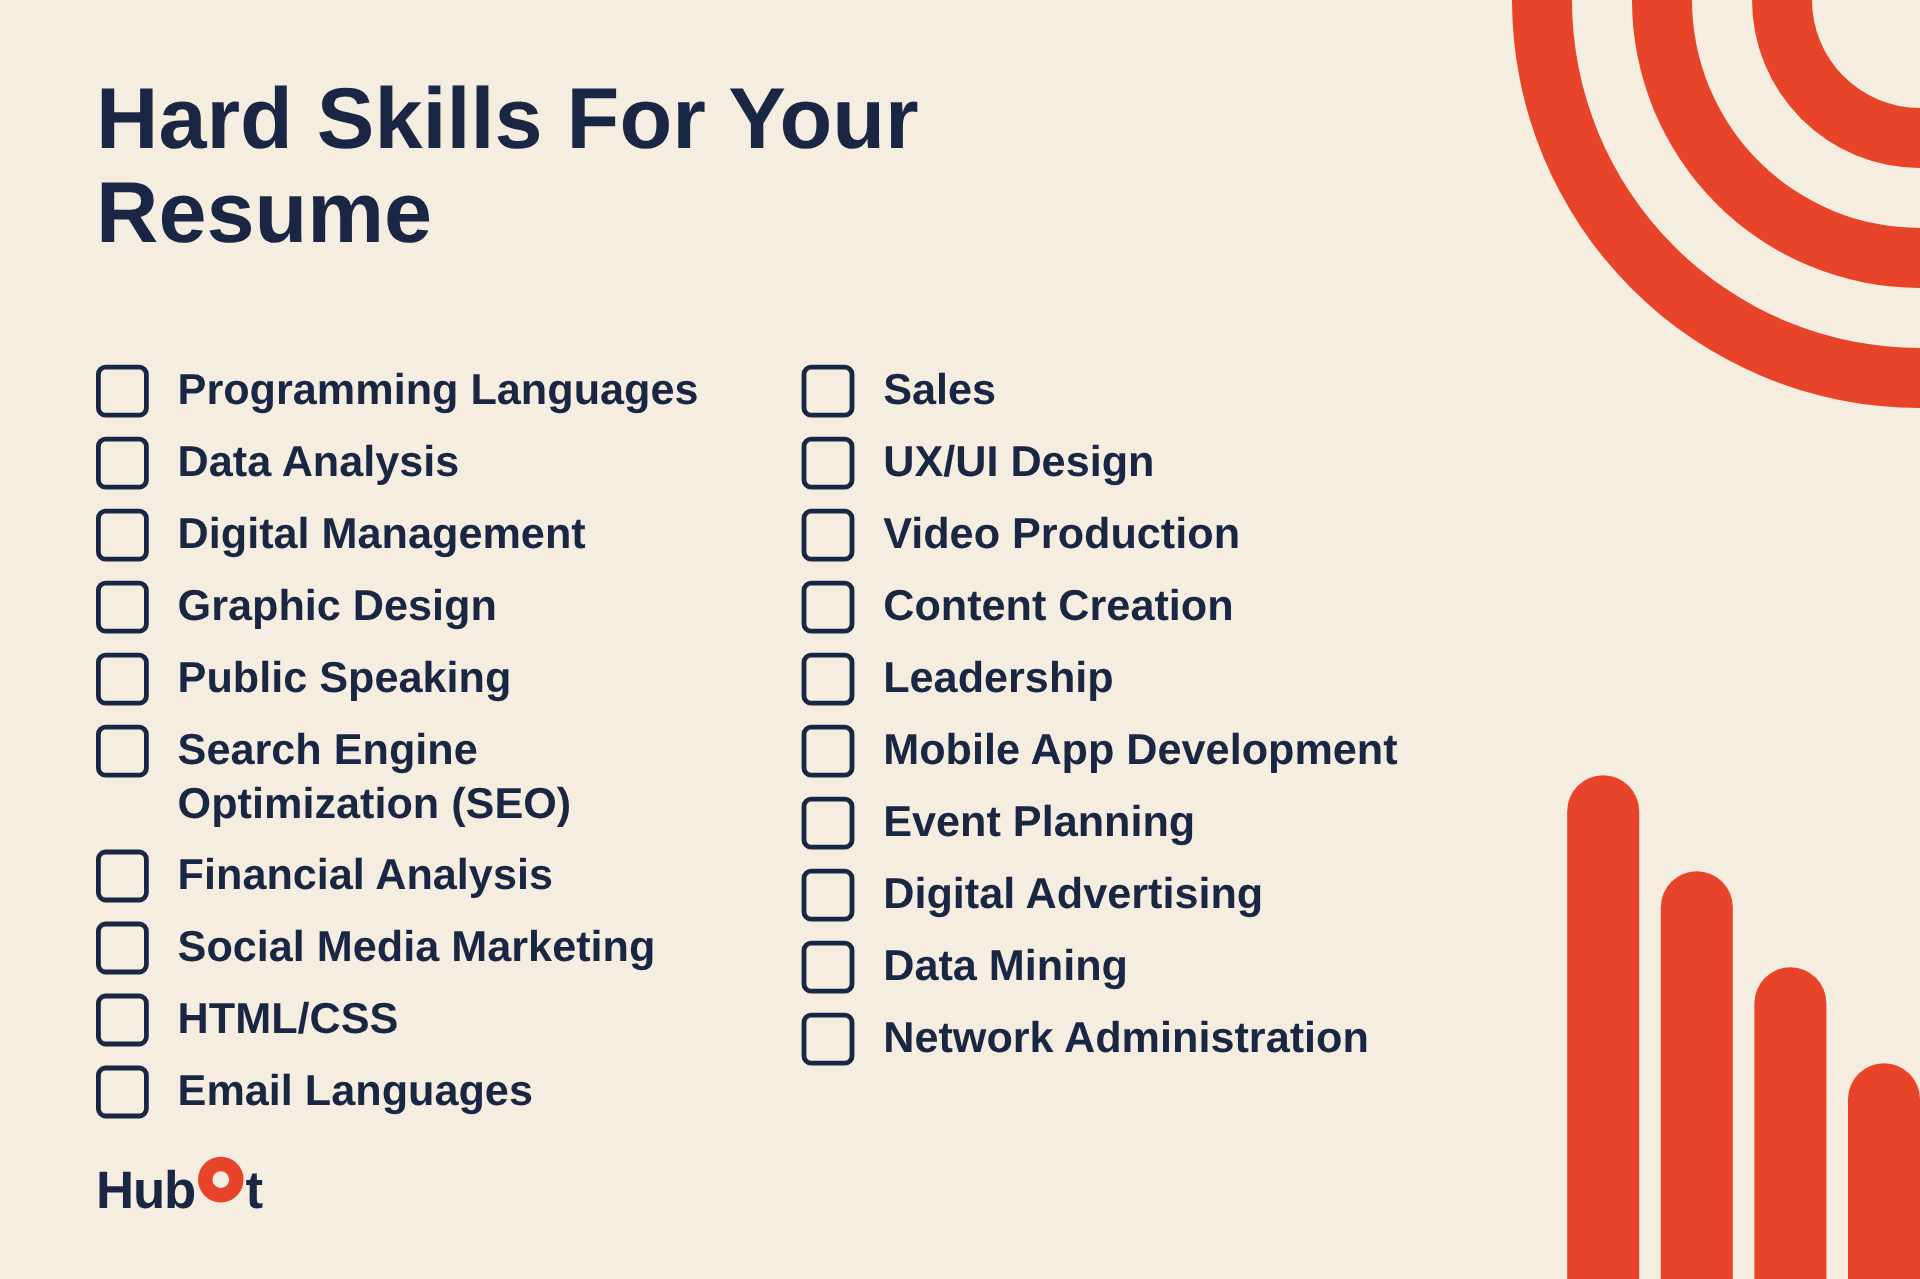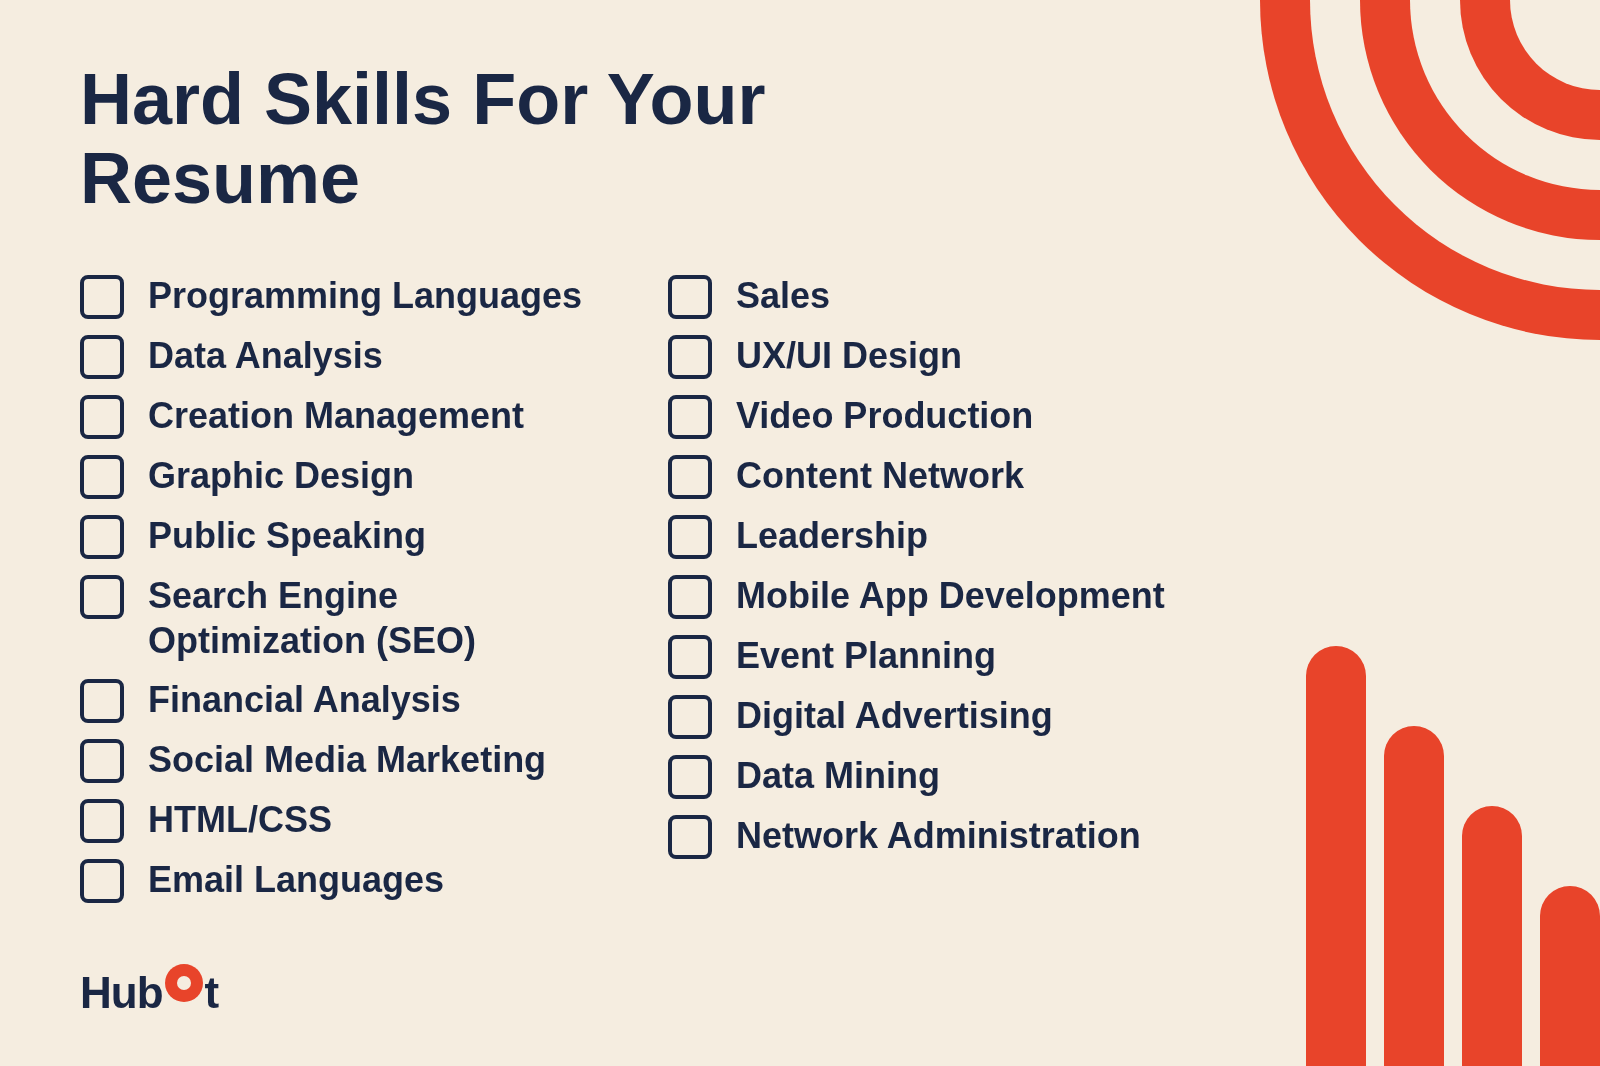--- a/index.html
+++ b/index.html
@@ -42,21 +42,21 @@
     .bar-1 { height: 420px; margin-right: 18px; }
     .bar-2 { height: 340px; margin-right: 18px; }
     .bar-3 { height: 260px; margin-right: 18px; }
     .bar-4 { height: 180px; }
 
     h1 {
       font-size: 72px;
       font-weight: 900;
       color: #1a2744;
       font-family: 'Arial Black', 'Arial', sans-serif;
-      margin-bottom: 55px;
+      margin-bottom: 84px;
       line-height: 1.1;
       max-width: 750px;
     }
 
     .columns {
       display: flex;
       gap: 76px;
       max-width: 1100px;
       justify-content: flex-end;
     }
@@ -172,21 +172,21 @@
         <div class="skill-item">
       <div class="checkbox"></div>
       <span class="skill-label">Programming Languages</span>
     </div>
         <div class="skill-item">
       <div class="checkbox"></div>
       <span class="skill-label">Data Analysis</span>
     </div>
         <div class="skill-item">
       <div class="checkbox"></div>
-      <span class="skill-label">Creation Management</span>
+      <span class="skill-label">Digital Management</span>
     </div>
         <div class="skill-item">
       <div class="checkbox"></div>
       <span class="skill-label">Graphic Design</span>
     </div>
         <div class="skill-item">
       <div class="checkbox"></div>
       <span class="skill-label">Public Speaking</span>
     </div>
         <div class="skill-item">
@@ -219,21 +219,21 @@
         <div class="skill-item">
       <div class="checkbox"></div>
       <span class="skill-label">UX/UI Design</span>
     </div>
         <div class="skill-item">
       <div class="checkbox"></div>
       <span class="skill-label">Video Production</span>
     </div>
         <div class="skill-item">
       <div class="checkbox"></div>
-      <span class="skill-label">Content Network</span>
+      <span class="skill-label">Content Creation</span>
     </div>
         <div class="skill-item">
       <div class="checkbox"></div>
       <span class="skill-label">Leadership</span>
     </div>
         <div class="skill-item">
       <div class="checkbox"></div>
       <span class="skill-label">Mobile App Development</span>
     </div>
         <div class="skill-item">

